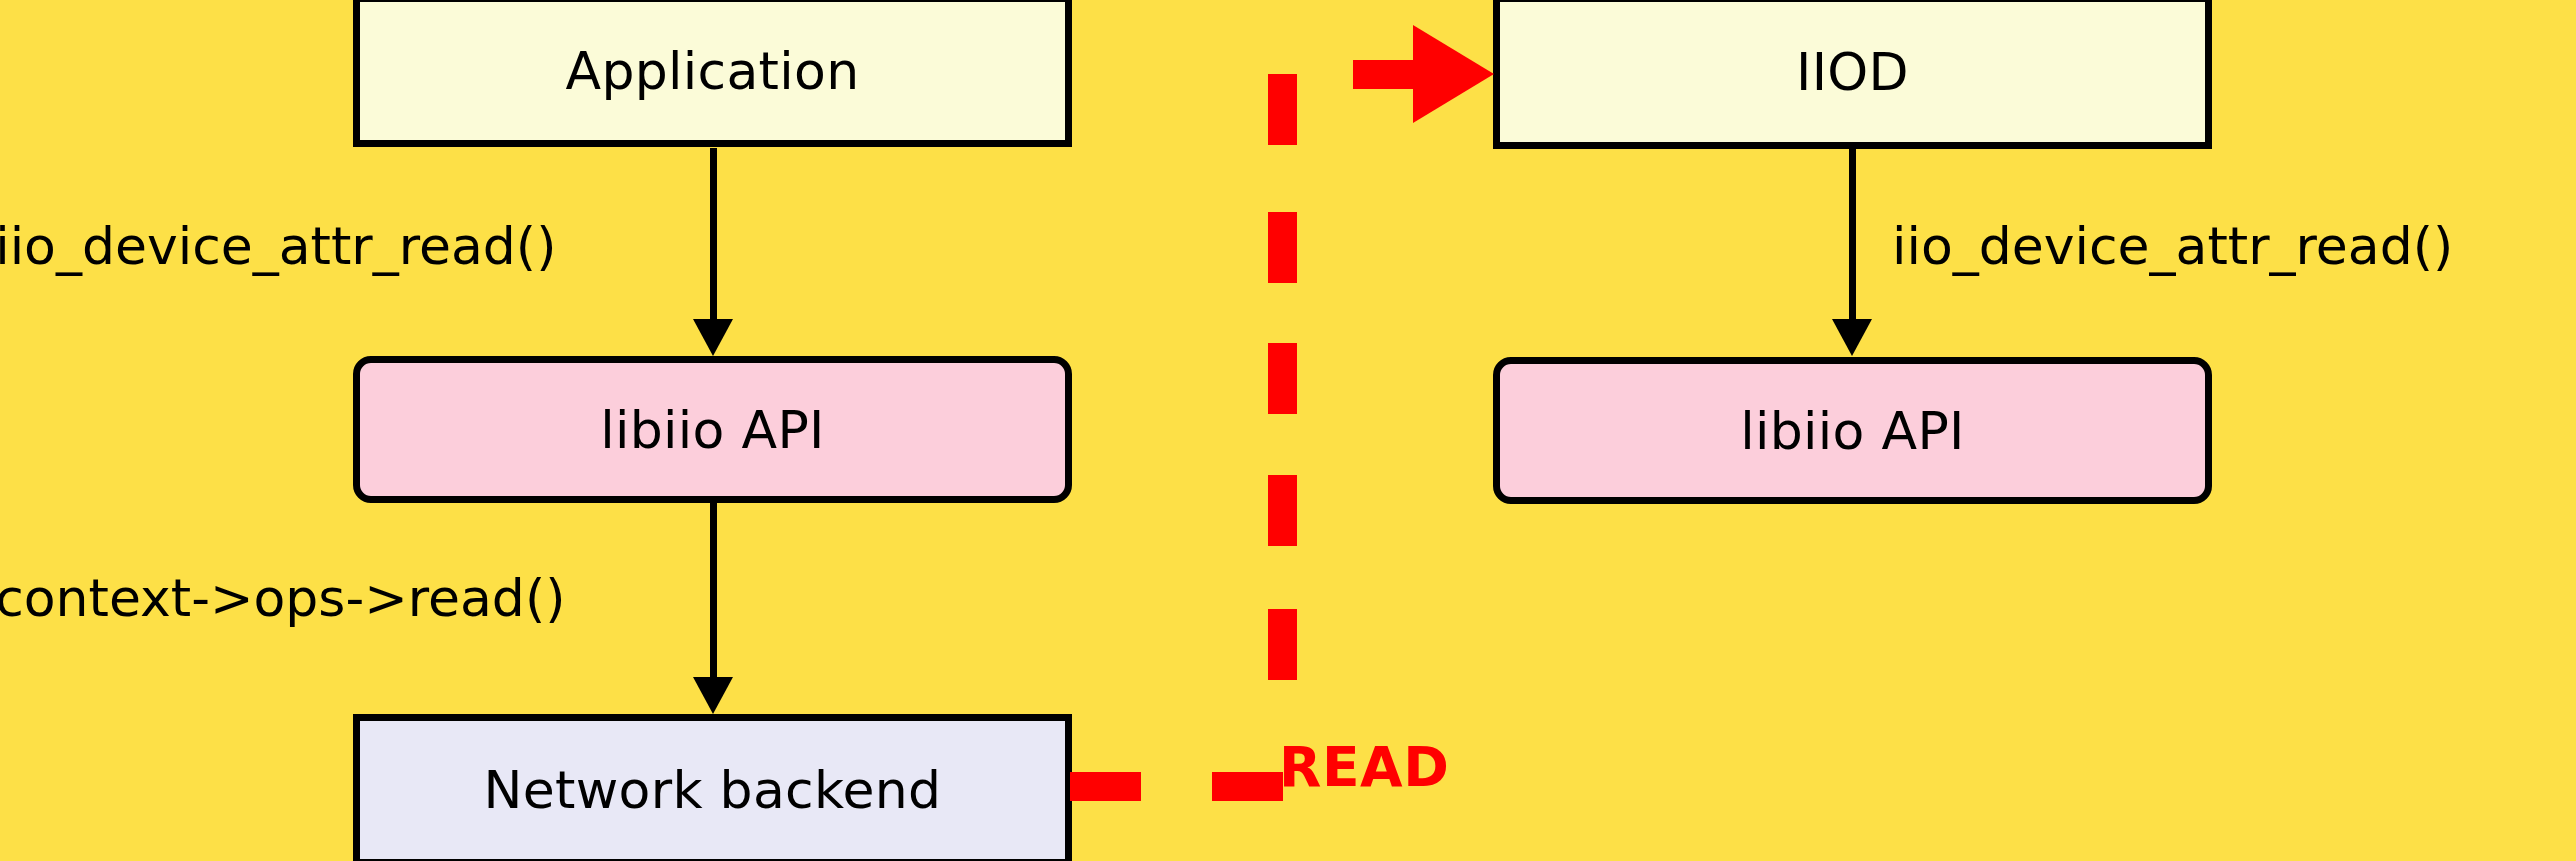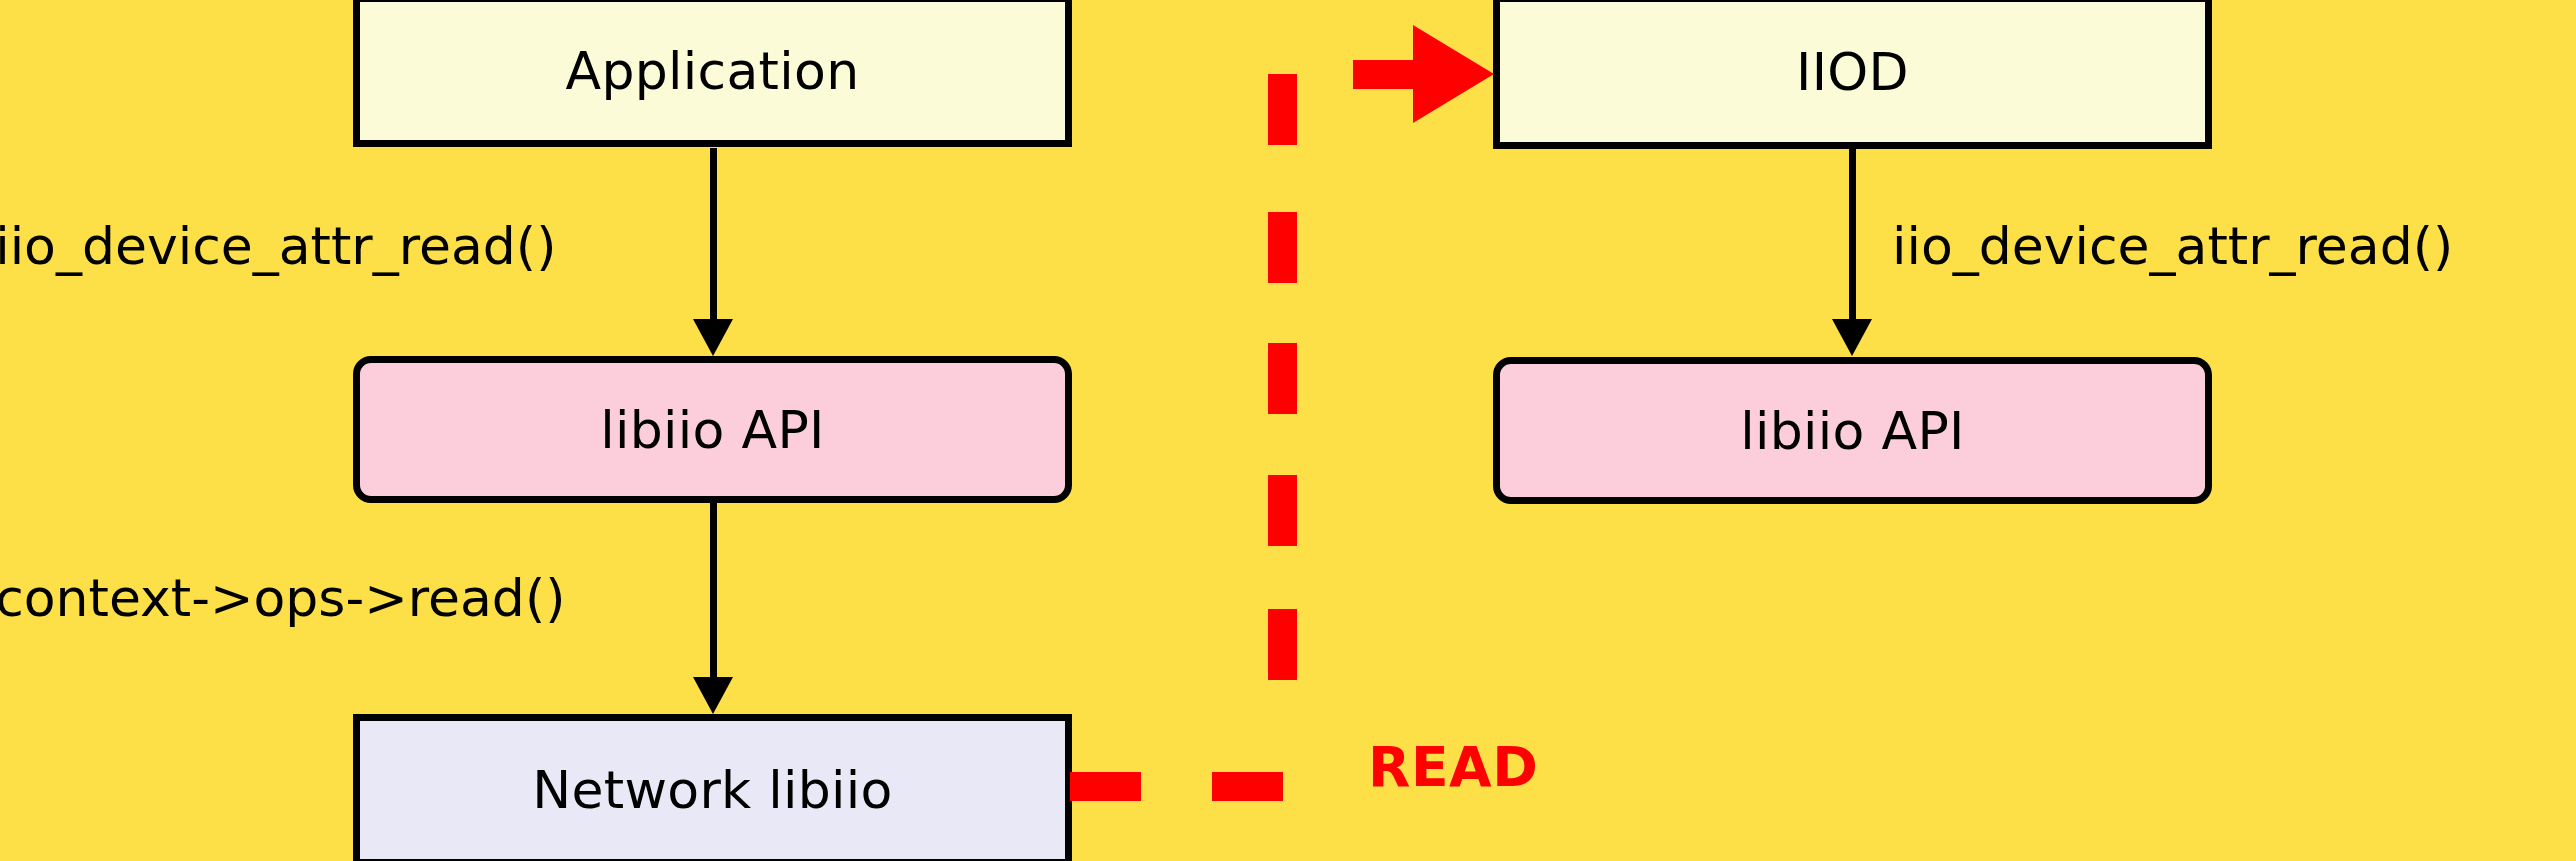--- a/index.html
+++ b/index.html
@@ -139,21 +139,21 @@
   </div>
 
   <div class="conn" style="left:710px; top:503px; width:6.6px; height:211px;">
     <div class="shaft" style="height:177px;"></div>
     <div class="head" style="top:174px;"></div>
   </div>
 
   <div class="edge-label" style="left:-4.8px; top:572px;">context-&gt;ops-&gt;read()</div>
 
   <div class="node fill-lav" style="left:353px; top:714px; width:719px; height:152px;">
-    <span class="node-label">Network libiio</span>
+    <span class="node-label">Network backend</span>
   </div>
 
   <div class="node fill-yellow" style="left:1493px; top:-4.8px; width:719px; height:154px;">
     <span class="node-label">IIOD</span>
   </div>
 
   <div class="conn" style="left:1849px; top:149px; width:6.6px; height:207px;">
     <div class="shaft" style="height:174px;"></div>
     <div class="head" style="top:170px;"></div>
   </div>
@@ -166,21 +166,21 @@
 
   <div class="dash-v" style="left:1268px; top:74px;  height:71px;"></div>
   <div class="dash-v" style="left:1268px; top:212px;  height:71px;"></div>
   <div class="dash-v" style="left:1268px; top:343px;  height:71px;"></div>
   <div class="dash-v" style="left:1268px; top:475px;  height:71px;"></div>
   <div class="dash-v" style="left:1268px; top:609px; height:71px;"></div>
 
   <div class="dash-h" style="left:1070px; top:772px; width:71px;"></div>
   <div class="dash-h" style="left:1212px; top:772px; width:71px;"></div>
 
-  <div class="read-label" style="left:1368px; top:740px;">READ</div>
+  <div class="read-label" style="left:1279px; top:740px;">READ</div>
 
   <div class="red-arrow" style="left:1353px; top:25px; width:145px; height:99px;">
     <div class="ra-tail"></div>
     <div class="ra-head"></div>
   </div>
 
 </div>
 
 
 </body></html>

